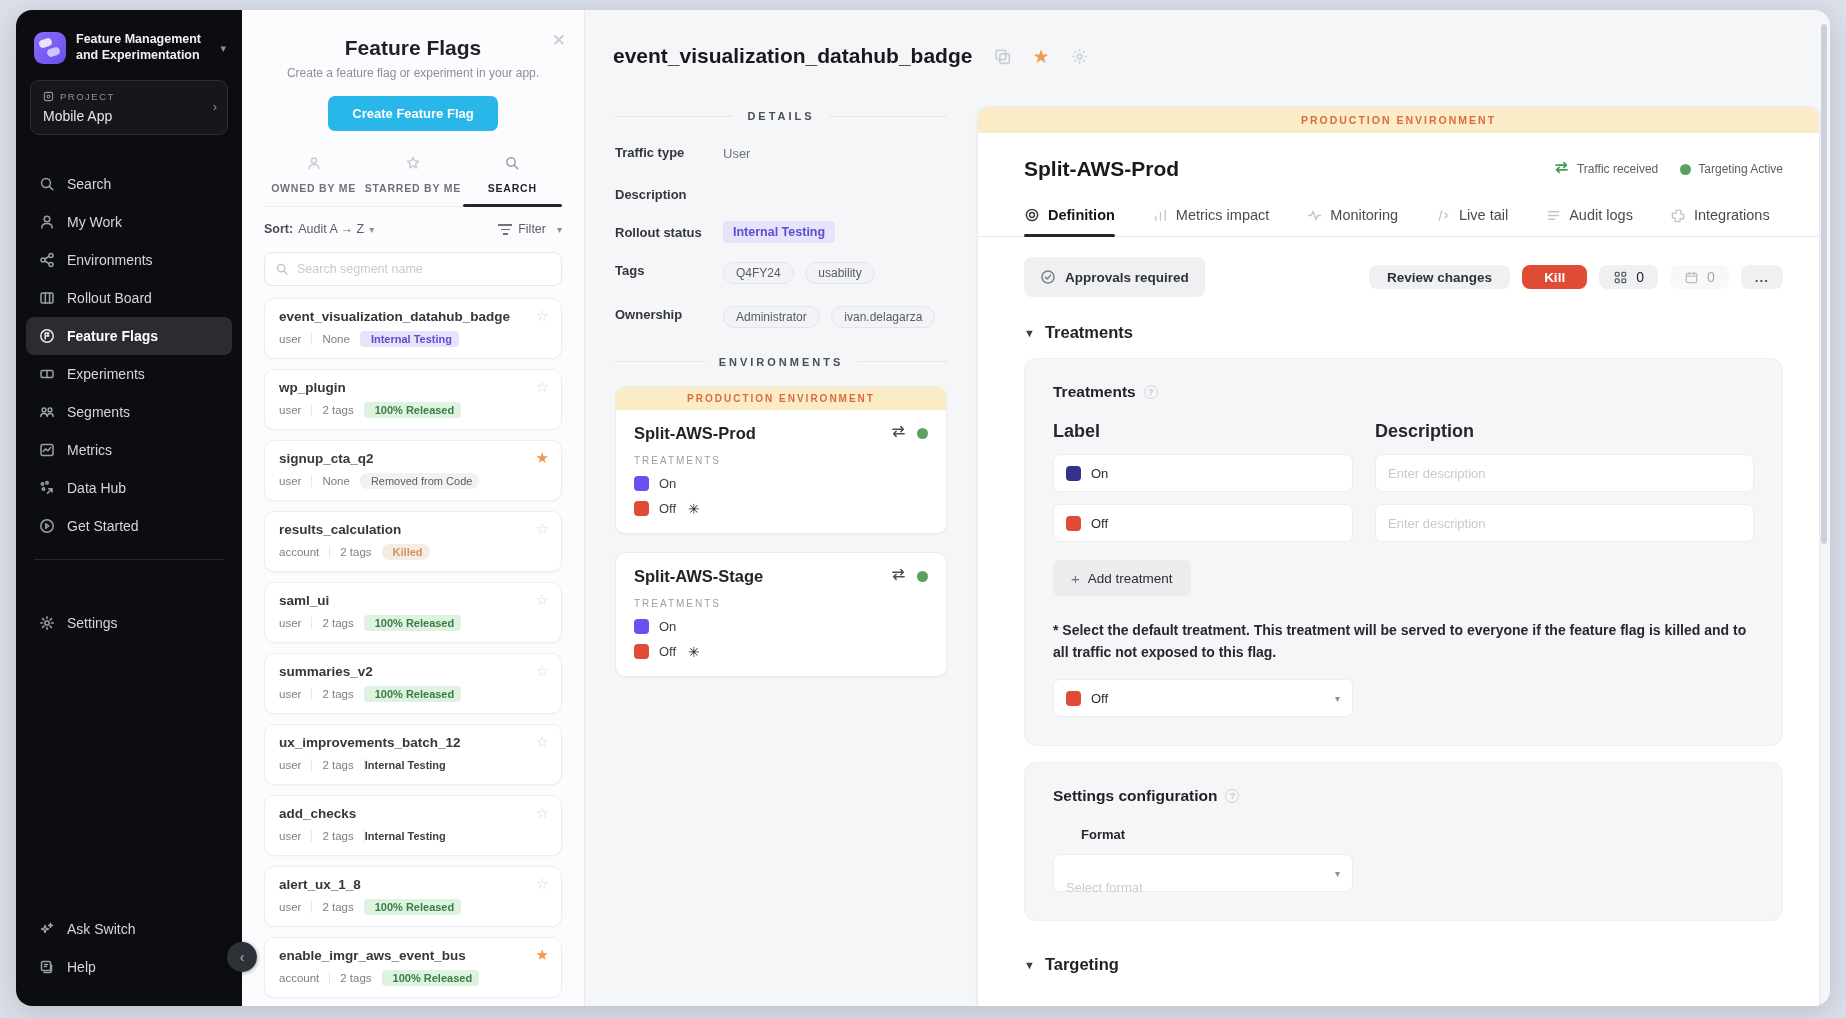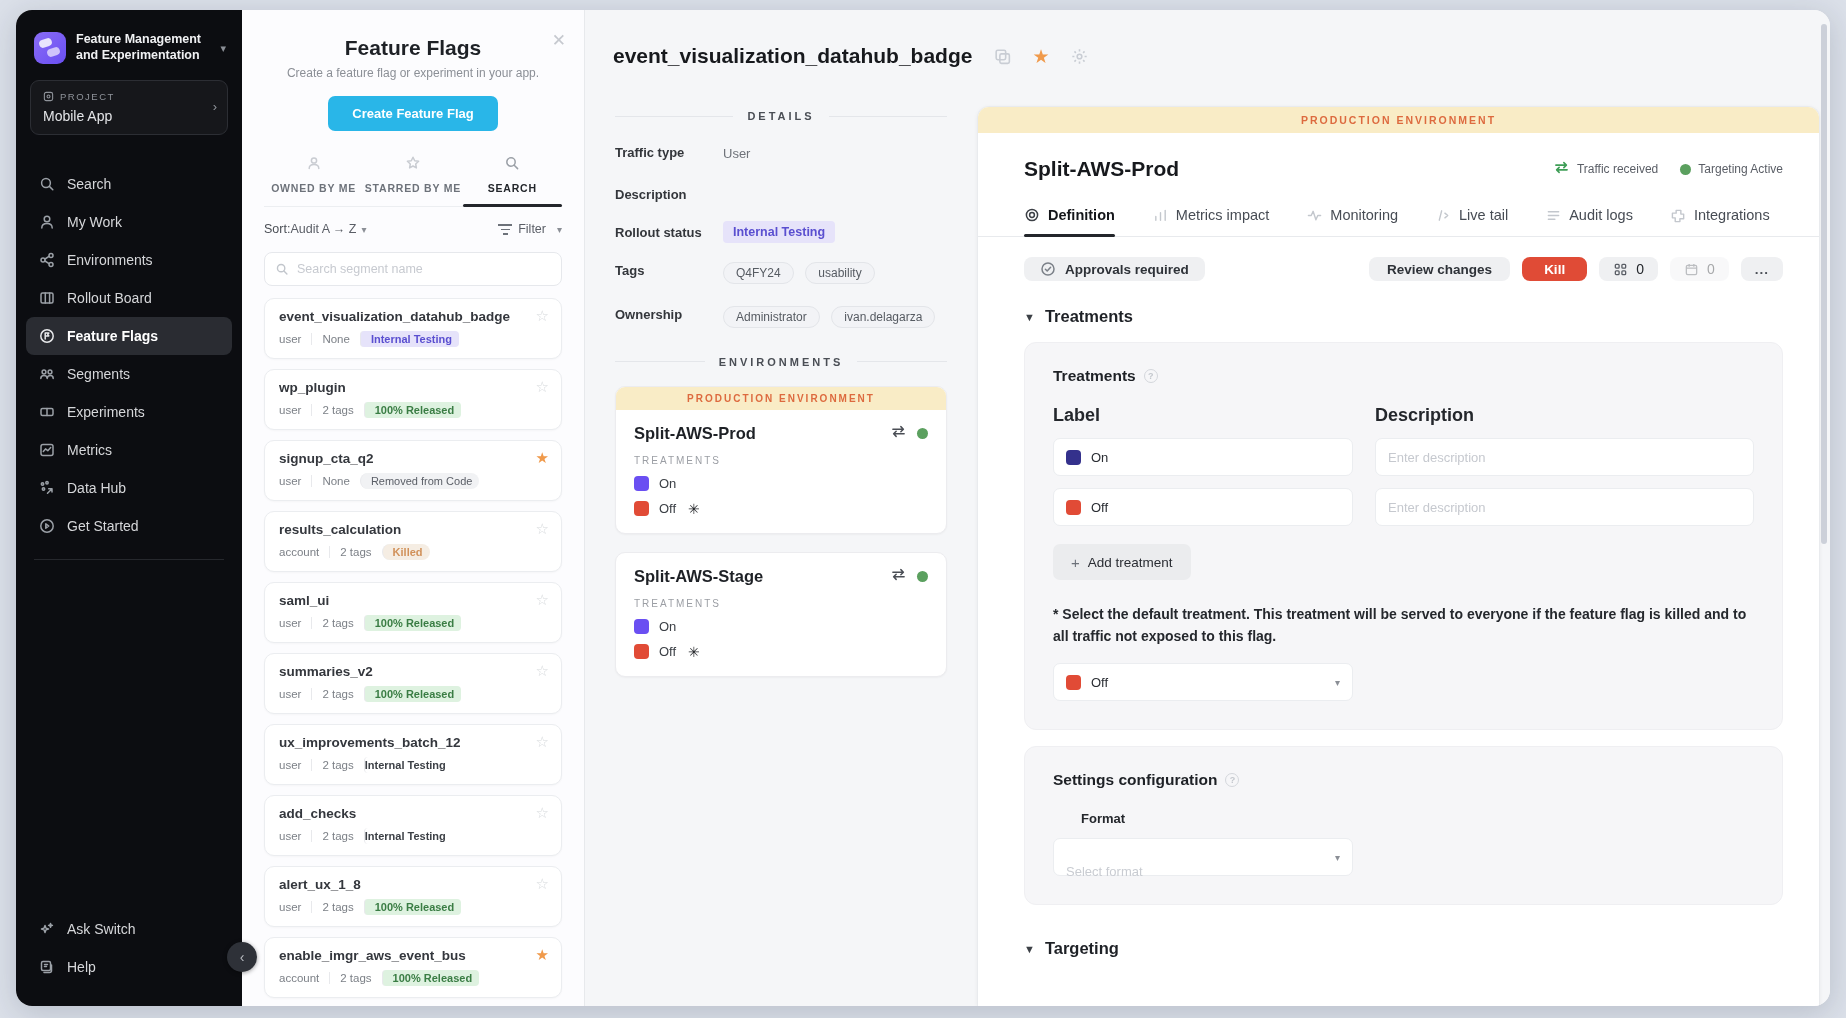--- a/index.html
+++ b/index.html
@@ -37,21 +37,21 @@
   .fp-create { display:block; margin:16px auto 0; background:#29b6e8; color:#fff; border:none; border-radius:7px; font-size:13px; font-weight:bold; padding:10px 24px; cursor:pointer; font-family:inherit; }
   .fp-tabs { display:flex; margin-top:18px; border-bottom:1px solid #eceef1;align-items:flex-end; }
   .fp-tab { flex:1; text-align:center; padding:6px 0 10px; cursor:pointer; position:relative; }
   .fp-tab .tab-ic { display:block; margin:0 auto 7px; width:16px; height:16px; }
   .fp-tab .tab-ic svg { stroke:#c9ccd2; fill:none; stroke-width:1.5; stroke-linecap:round; stroke-linejoin:round; }
   .fp-tab-label { font-size:10.5px; letter-spacing:.8px; color:#6d727a; font-weight:bold; }
   .fp-tab.active .fp-tab-label { color:#23262b; }
   .fp-tab.active .tab-ic svg { stroke:#9ba0a7; }
   .fp-tab.active:after { content:""; position:absolute; left:0; right:0; bottom:-1px; height:3px; background:#23262b; border-radius:2px; }
   .fp-sortrow { display:flex; align-items:center; margin-top:14px; font-size:12.5px; color:#4a4e55; }
-  .fp-sort-label { font-weight:normal; }
+  .fp-sort-label { font-weight:bold; margin-right:5px; }
   .fp-sort-value { color:#5a5e66; }
   .chev { color:#8b8f96; font-size:10px; margin-left:5px; }
   .fp-filter { margin-left:auto; display:flex; align-items:center; gap:6px; color:#5a5e66; cursor:pointer; }
   .filter-ic { display:inline-block; width:14px; }
   .filter-ic i { display:block; height:1.5px; background:#6d727a; margin:3px auto; }
   .filter-ic i:nth-child(1){width:14px;} .filter-ic i:nth-child(2){width:9px;} .filter-ic i:nth-child(3){width:5px;}
   .fp-search { margin-top:14px; height:34px; background:#fff; border:1px solid #e6e8ec; border-radius:8px; display:flex; align-items:center; padding:0 10px; gap:8px; }
   .fp-search svg { stroke:#c2c6cc; fill:none; stroke-width:1.6; stroke-linecap:round; }
   .fp-search input { border:none; outline:none; flex:1; font-size:12.5px; font-family:inherit; color:#3c4046; background:transparent; }
   .fp-search input::placeholder { color:#c7cad0; }
@@ -109,21 +109,21 @@
   .mc-meta-item { display:flex; align-items:center; gap:7px; }
   .swap-green svg { stroke:#3f9e57; fill:none; stroke-width:1.7; stroke-linecap:round; stroke-linejoin:round; }
   .mc-tabs { display:flex; gap:38px; padding:26px 46px 0; border-bottom:1px solid #e8eaed; }
   .mc-tab { display:flex; align-items:center; gap:8px; font-size:14.5px; color:#474c54; padding-bottom:13px; position:relative; cursor:pointer; }
   .mc-tab .mt-ic { color:#c3c7cd; display:flex; }
   .mc-tab .mt-ic svg { stroke:#c3c7cd; fill:none; stroke-width:1.5; stroke-linecap:round; stroke-linejoin:round; }
   .mc-tab.active { color:#14161a; font-weight:bold; }
   .mc-tab.active .mt-ic svg { stroke:#3c4046; }
   .mc-tab.active:after { content:""; position:absolute; left:0; right:0; bottom:-1px; height:3px; background:#23262b; border-radius:2px; }
   .mc-toolbar { display:flex; align-items:center; padding:20px 36px 0 46px; }
-  .pillbtn { display:flex; align-items:center; gap:9px; background:#eff0f2; border-radius:8px; height:24px; padding:8px 16px; font-size:13.5px; font-weight:bold; color:#2e3238; cursor:pointer; }
+  .pillbtn { display:flex; align-items:center; gap:9px; background:#eff0f2; border-radius:8px; height:40px; padding:8px 16px; font-size:13.5px; font-weight:bold; color:#2e3238; cursor:pointer; }
   .pillbtn svg { stroke:#7b8088; fill:none; stroke-width:1.5; stroke-linecap:round; stroke-linejoin:round; }
   .tb-right { margin-left:auto; display:flex; align-items:center; gap:12px; }
   .btn { border:none; font-family:inherit; height:24px; border-radius:8px; font-size:13.5px; cursor:pointer; display:flex; align-items:center; gap:8px; }
   .btn.gray { background:#eff0f2; color:#2e3238; font-weight:bold; padding:0 18px; }
   .btn.red { background:#e04b36; color:#fff; font-weight:bold; padding:0 22px; }
   .btn.count { background:#eff0f2; color:#23262b; padding:0 14px; font-size:14px; }
   .btn.count svg { stroke:#5a5e66; fill:none; stroke-width:1.4; }
   .btn.faded { opacity:.4; }
   .btn.more { background:#eff0f2; color:#4a4e55; padding:0 14px; font-weight:bold; letter-spacing:1px; }
   .sec-head { display:flex; align-items:center; gap:10px; padding:26px 46px 0; font-size:16.5px; font-weight:bold; color:#1e2126; }
@@ -221,35 +221,35 @@
             <svg width="16" height="16" viewBox="0 0 16 16">
               <circle cx="8" cy="8" r="6.2"></circle>
               <path d="M6.2 11V5h3.6l-1 1.5 1 1.5H6.2"></path>
             </svg>
           </span>
         <span>Feature Flags</span>
       </div>
       <div class="nav-item">
         <span class="nav-ic">
             <svg width="16" height="16" viewBox="0 0 16 16">
+              <rect x="2" y="4.5" width="12" height="7" rx="1.5"></rect>
+              <line x1="8" y1="4.5" x2="8" y2="11.5"></line>
+            </svg>
+          </span>
+        <span>Experiments</span>
+      </div>
+      <div class="nav-item">
+        <span class="nav-ic">
+            <svg width="16" height="16" viewBox="0 0 16 16">
               <circle cx="5" cy="6" r="1.9"></circle>
               <circle cx="11" cy="6" r="1.9"></circle>
               <path d="M1.8 12.5c0-2 1.4-3 3.2-3s3.2 1 3.2 3M8.2 12.5c0-2 1.4-3 3.2-3s2.8 1 2.8 3"></path>
             </svg>
           </span>
         <span>Segments</span>
-      </div>
-      <div class="nav-item">
-        <span class="nav-ic">
-            <svg width="16" height="16" viewBox="0 0 16 16">
-              <rect x="2" y="4.5" width="12" height="7" rx="1.5"></rect>
-              <line x1="8" y1="4.5" x2="8" y2="11.5"></line>
-            </svg>
-          </span>
-        <span>Experiments</span>
       </div>
       <div class="nav-item">
         <span class="nav-ic">
             <svg width="16" height="16" viewBox="0 0 16 16">
               <rect x="2" y="2.5" width="12" height="11" rx="2"></rect>
               <path d="M4.3 9.5l2.2-2.6 2.3 1.8 2.9-3.2"></path>
             </svg>
           </span>
         <span>Metrics</span>
       </div>
@@ -270,20 +270,31 @@
               <circle cx="8" cy="8" r="6.2"></circle>
               <path d="M6.8 5.8l3 2.2-3 2.2z"></path>
             </svg>
           </span>
         <span>Get Started</span>
       </div>
     </div>
 
     <div class="side-divider"></div>
 
+    <div class="nav">
+      <div class="nav-item">
+        <span class="nav-ic">
+            <svg width="16" height="16" viewBox="0 0 16 16">
+              <circle cx="8" cy="8" r="2.1"></circle>
+              <path d="M8 1.8v1.8M8 12.4v1.8M1.8 8h1.8M12.4 8h1.8M3.6 3.6l1.3 1.3M11.1 11.1l1.3 1.3M12.4 3.6l-1.3 1.3M4.9 11.1l-1.3 1.3"></path>
+            </svg>
+          </span>
+        <span>Settings</span>
+      </div>
+    </div>
 
     <div class="side-spacer"></div>
 
     <div class="nav">
       <div class="nav-item">
         <span class="nav-ic">
             <svg width="16" height="16" viewBox="0 0 16 16">
               <path d="M6 4.5l.9 2.6 2.6.9-2.6.9L6 11.5l-.9-2.6-2.6-.9 2.6-.9z"></path>
               <path d="M11.5 2.5l.5 1.4 1.4.5-1.4.5-.5 1.4-.5-1.4-1.4-.5 1.4-.5z"></path>
             </svg>

